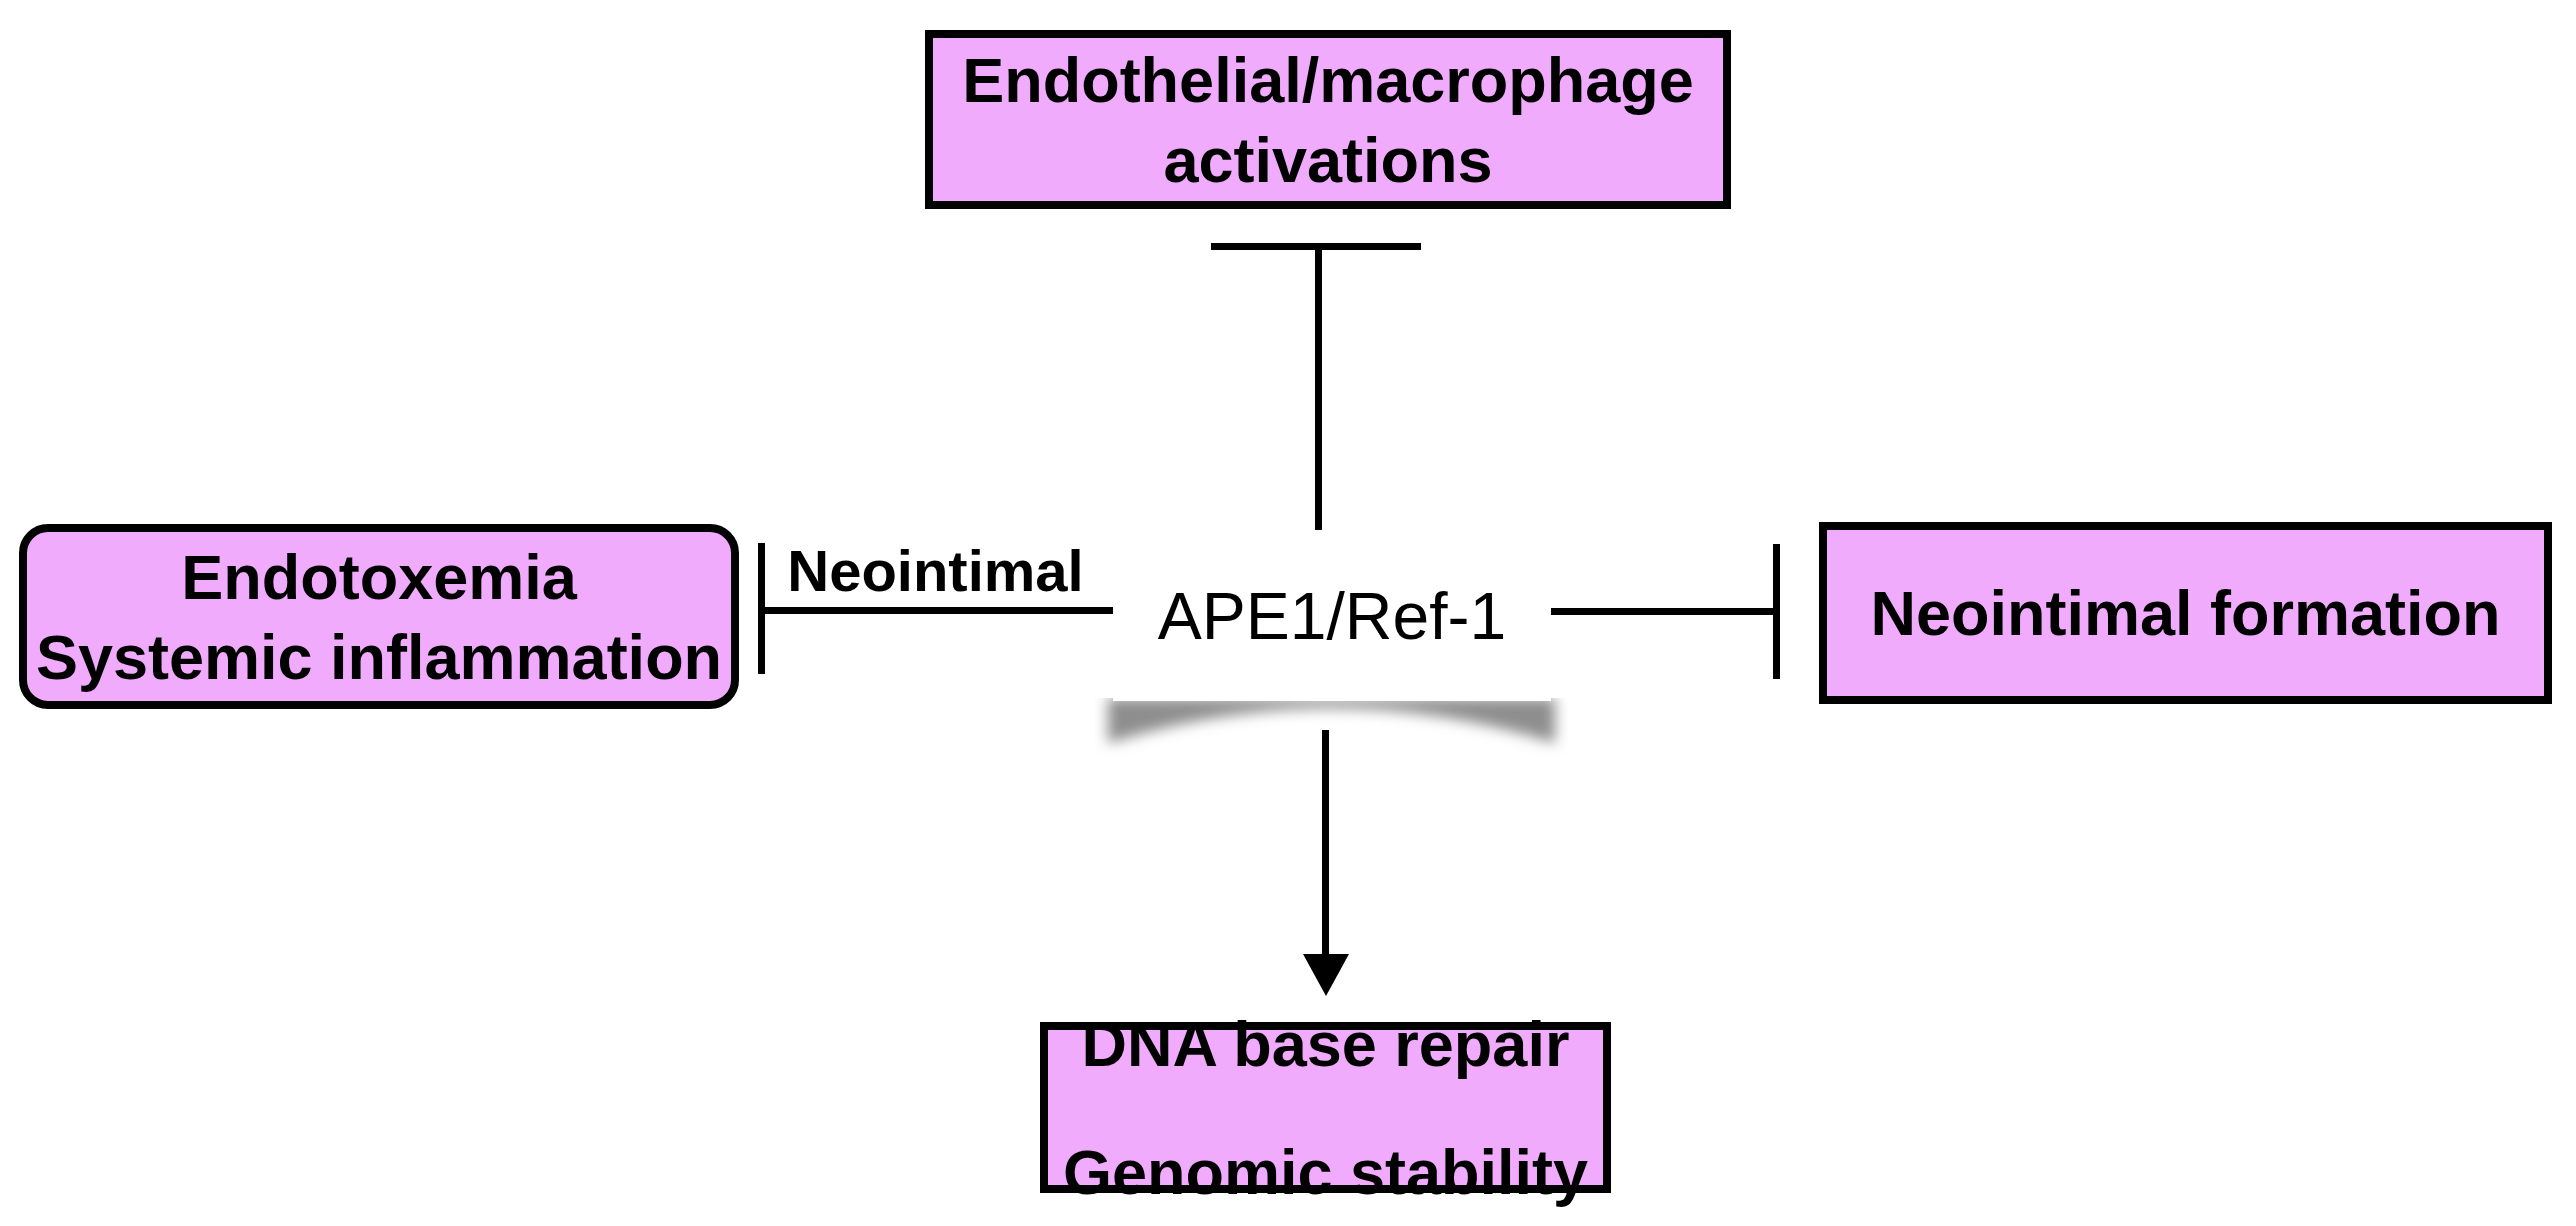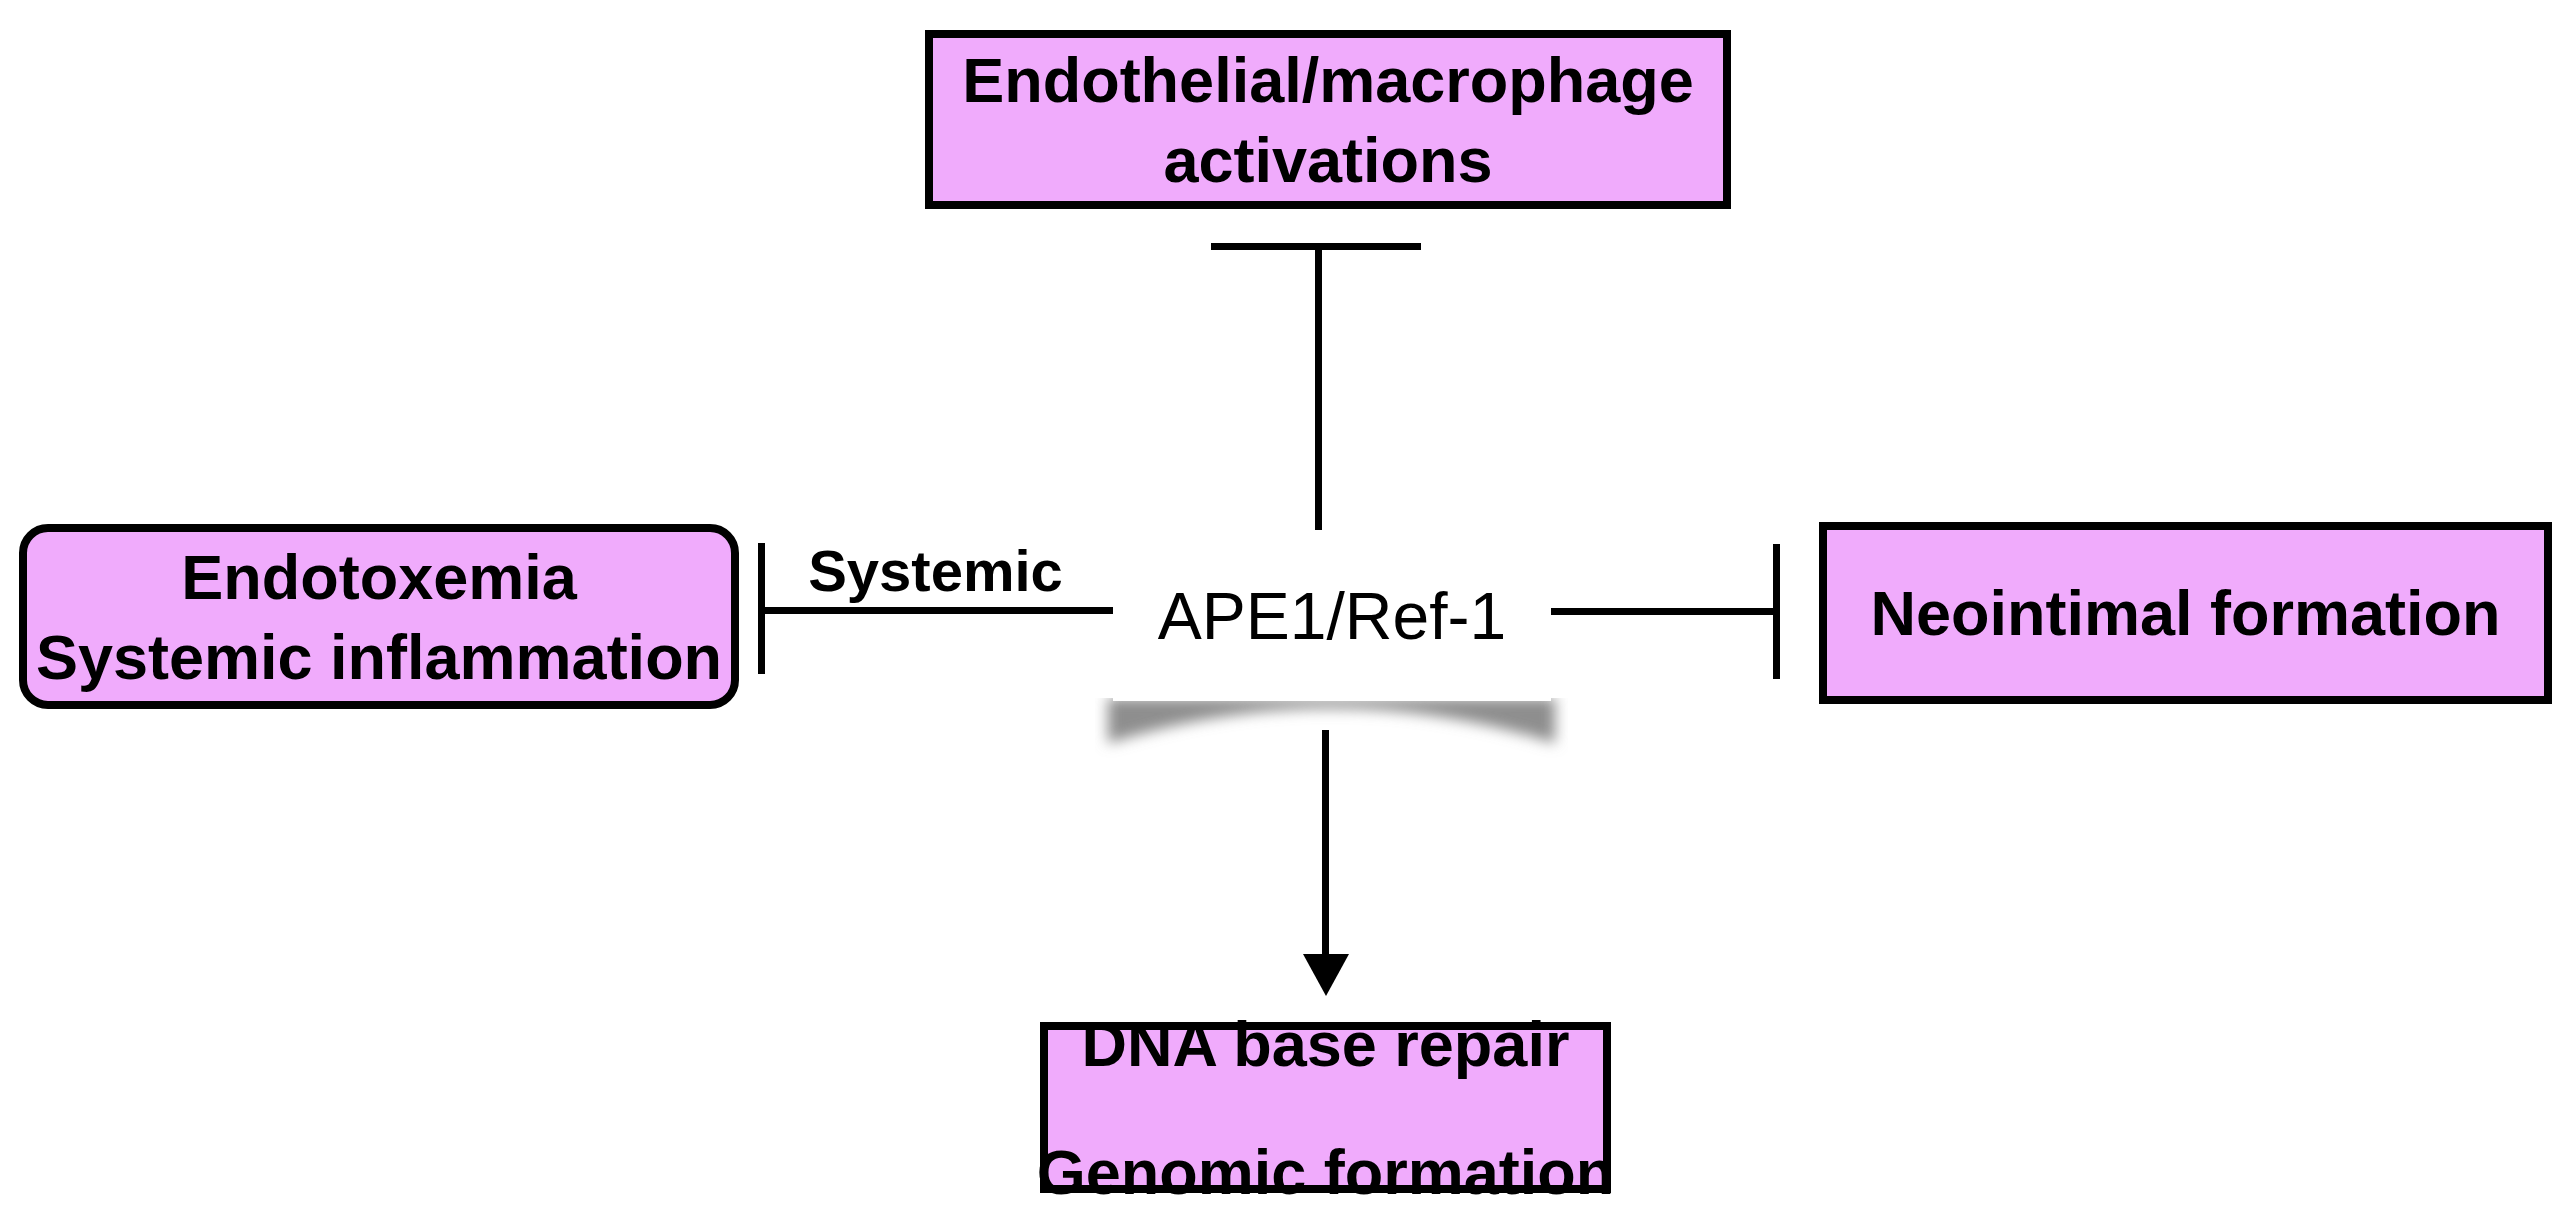--- a/index.html
+++ b/index.html
@@ -95,21 +95,21 @@
   <div class="hline" id="top-crossbar"></div>
   <div class="vline" id="top-stem"></div>
 
   <div class="box" id="box-left">
     <div>Endotoxemia</div>
     <div>Systemic inflammation</div>
   </div>
 
   <div class="vline" id="left-tbar"></div>
   <div class="hline" id="left-line"></div>
-  <div id="secretion">Systemic</div>
+  <div id="secretion">Neointimal</div>
 
   <svg id="center-shadow" width="473" height="86" viewBox="0 0 604 110">
     <defs>
       <filter id="soft" x="-20%" y="-40%" width="140%" height="220%">
         <feGaussianBlur stdDeviation="9"></feGaussianBlur>
       </filter>
     </defs>
     <path d="M16,0 L588,0 L588,58 Q302,-32 16,58 Z" fill="#8e8e8e" filter="url(#soft)"></path>
   </svg>
 
@@ -122,17 +122,17 @@
 
   <div class="box" id="box-right">
     <div>Neointimal formation</div>
   </div>
 
   <div class="vline" id="bottom-stem"></div>
   <div id="arrowhead"></div>
 
   <div class="box" id="box-bottom">
     <div>DNA base repair</div>
-    <div>Genomic formation</div>
+    <div>Genomic stability</div>
   </div>
 
 </div>
 
 
 </body></html>

